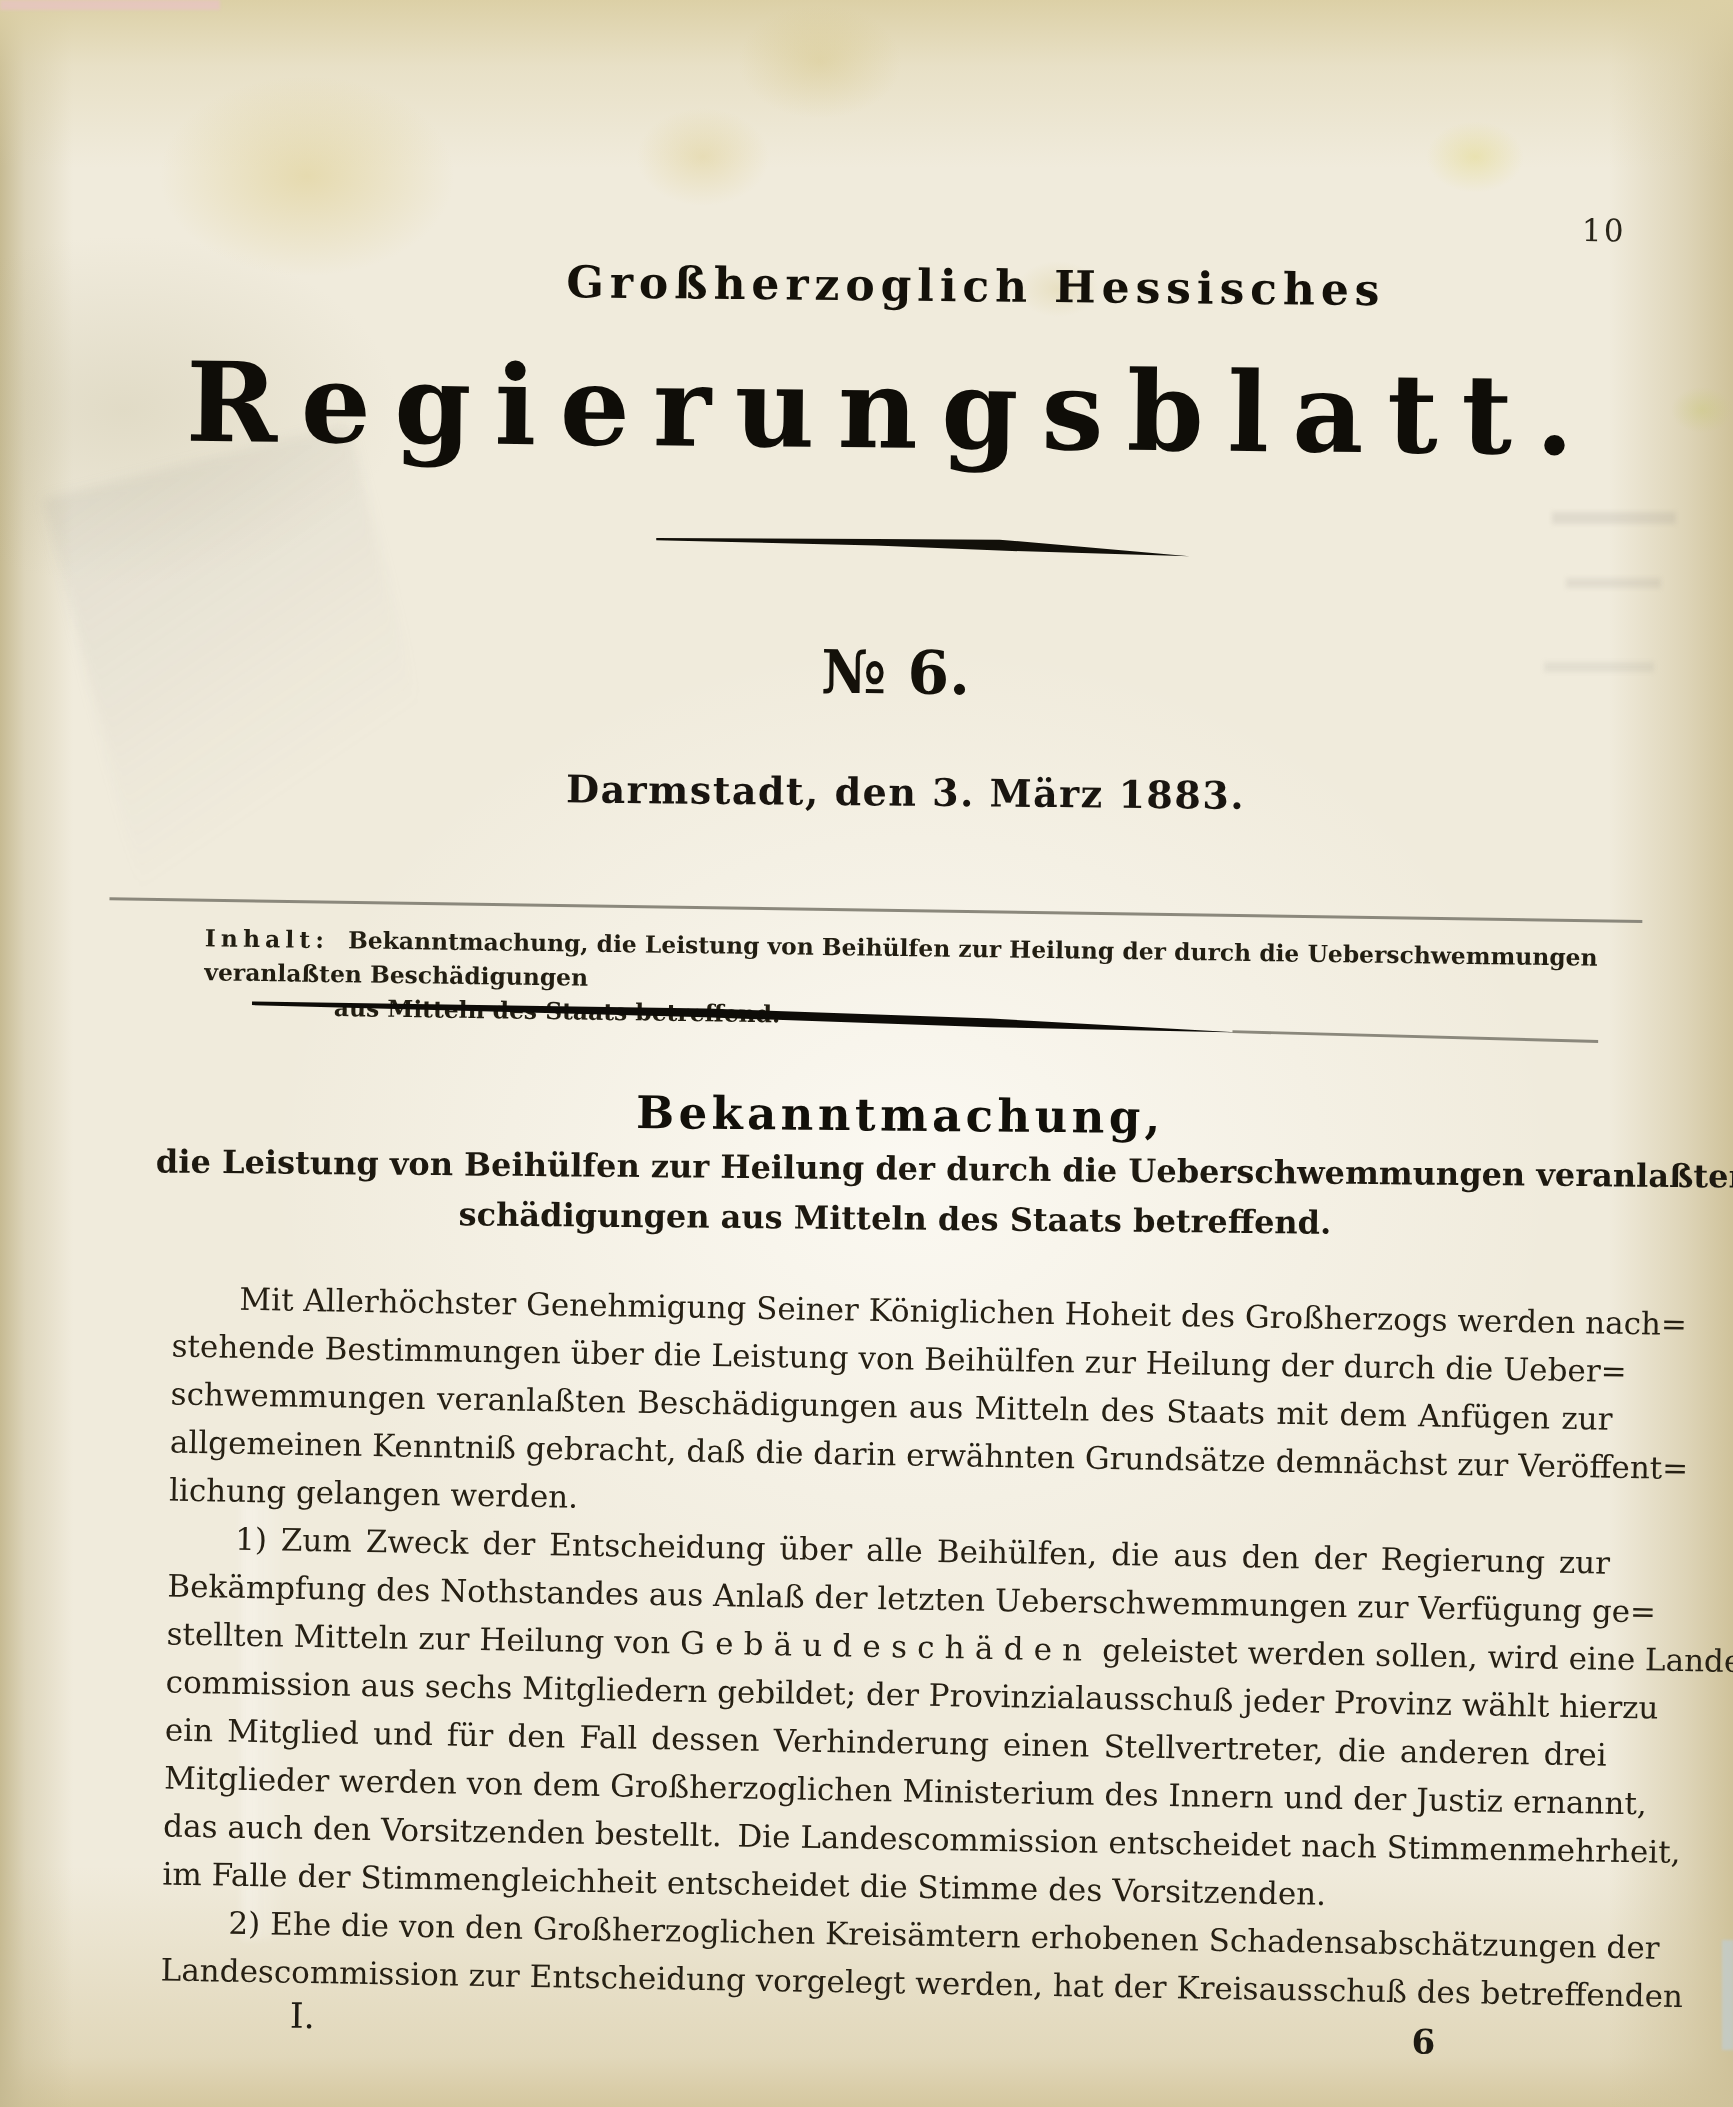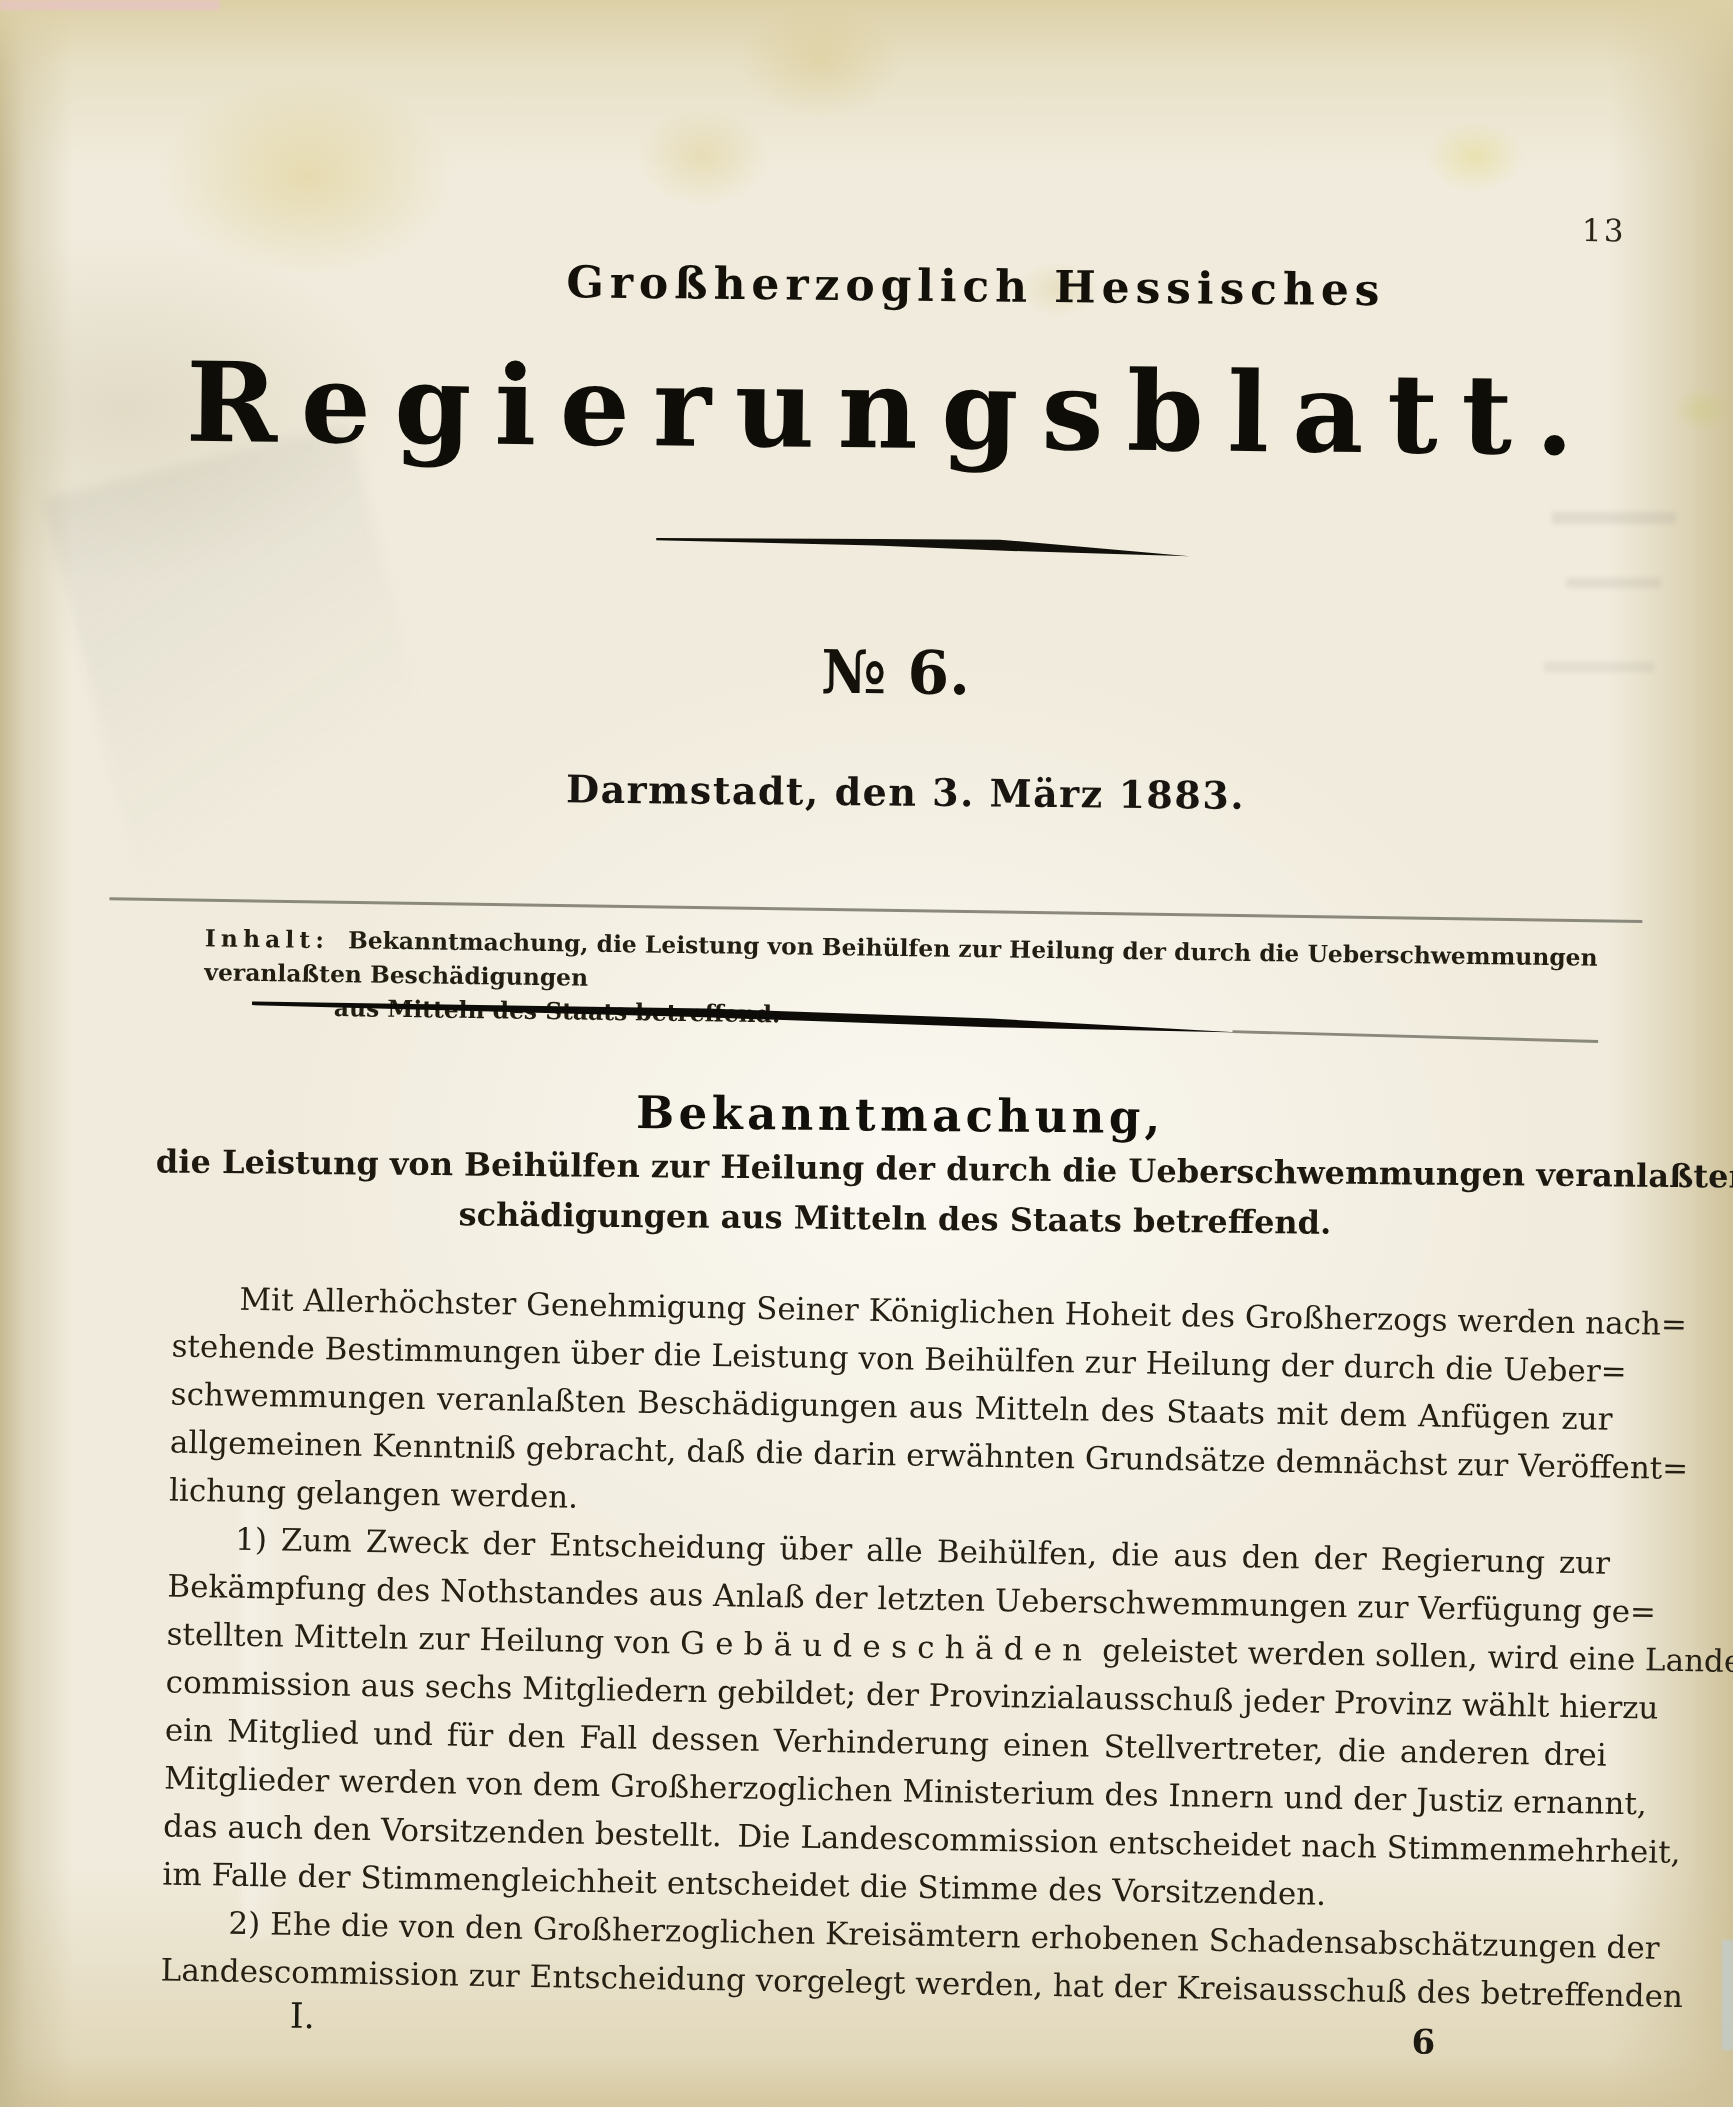--- a/index.html
+++ b/index.html
@@ -78,21 +78,21 @@
   <div class="smudge sm1"></div>
   <div class="smudge sm2"></div>
   <div class="smudge sm3"></div>
   <div class="smudge sm4"></div>
   <div class="smudge sm5"></div>
   <div class="smudge sm6"></div>
   <div class="smudge sm7"></div>
 
   <div class="content">
 
-    <div class="pagenum">13</div>
+    <div class="pagenum">10</div>
 
     <div>
       <div class="supertitle">Großherzoglich Hessisches</div>
       <div class="bigtitle">Regierungsblatt.</div>
       <div class="rule1">
         <svg width="534" height="19" viewBox="0 0 730 26">
           <polygon points="0,8 300,4 470,2 730,20 470,17 300,13 0,11" fill="#12100a"></polygon>
         </svg>
       </div>
       <div class="issue">№ 6.</div>

